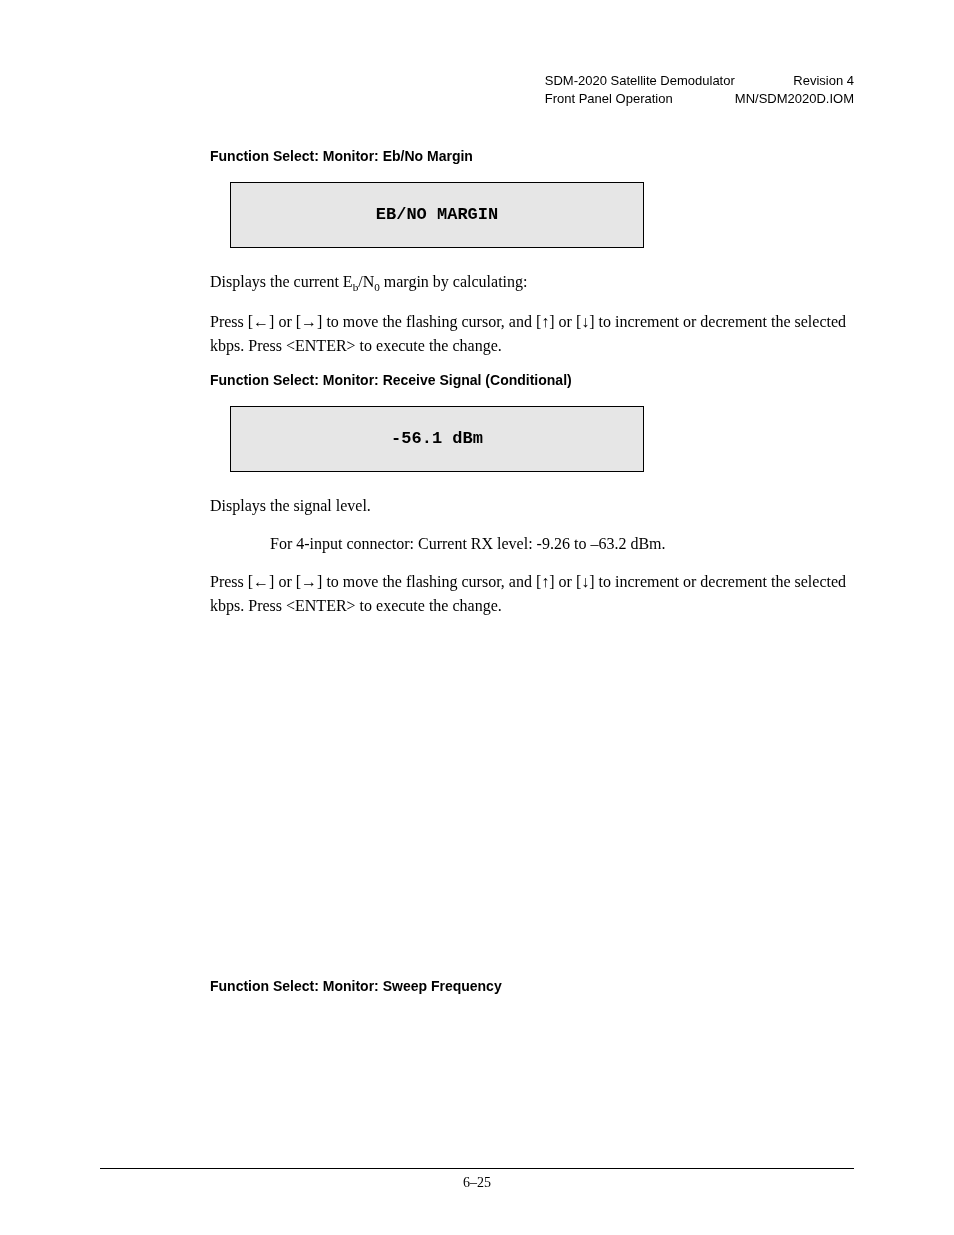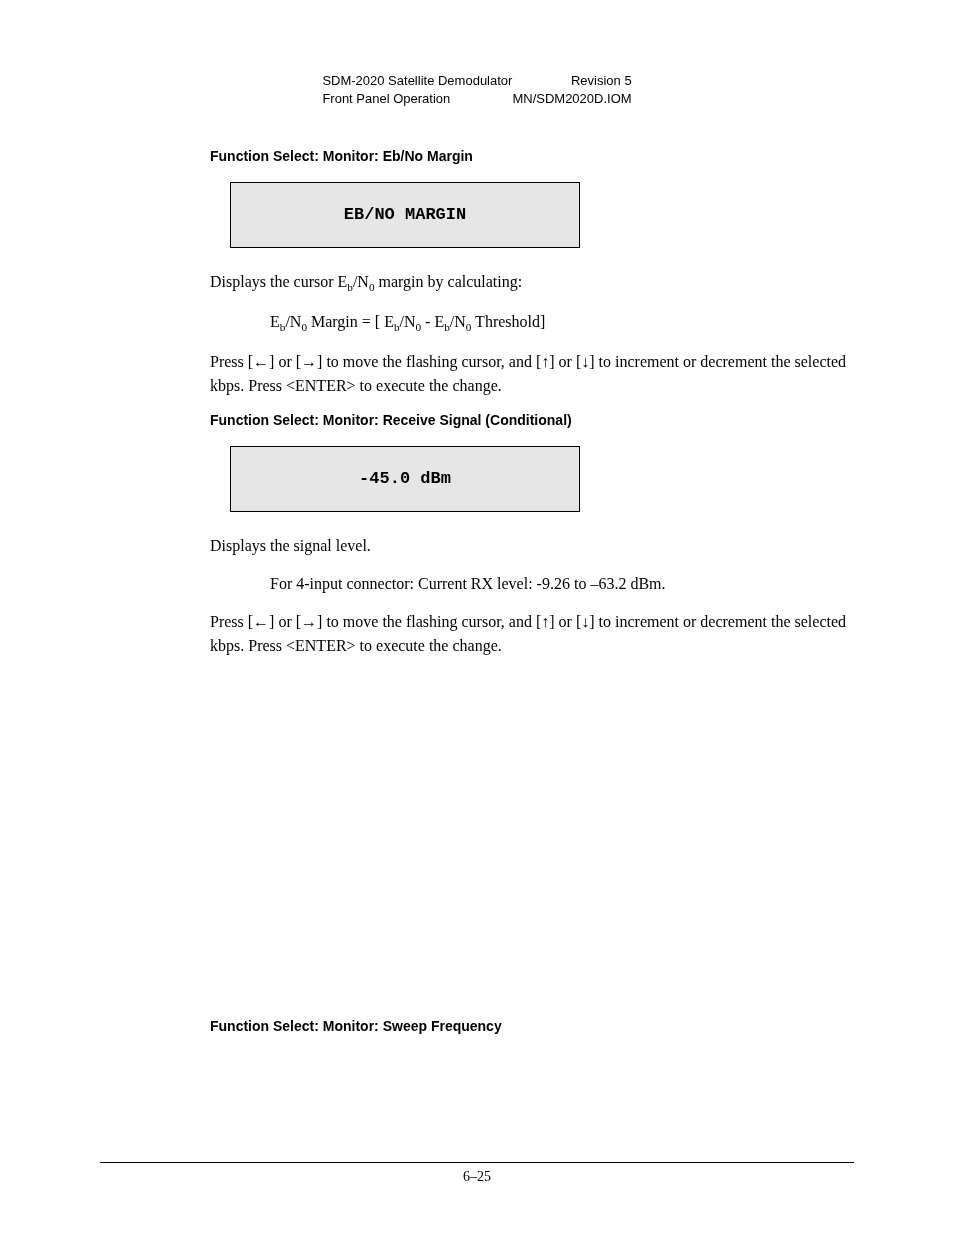--- a/index.html
+++ b/index.html
@@ -11,21 +11,21 @@
       font-family: 'Times New Roman', Times, serif;
       font-size: 16px;
       background: #fff;
       width: 954px;
       height: 1235px;
       padding: 72px 100px 40px 100px;
       position: relative;
     }
     .header {
       display: flex;
-      justify-content: center;
+      justify-content: flex-end;
       font-size: 13px;
       font-family: Arial, Helvetica, sans-serif;
       margin-bottom: 40px;
     }
     .header-left, .header-right {
       line-height: 1.4;
     }
     .header-right {
       text-align: right;
     }
@@ -34,21 +34,21 @@
     }
     .section-heading {
       font-family: Arial, Helvetica, sans-serif;
       font-weight: bold;
       font-size: 14px;
       margin-bottom: 18px;
     }
     .display-box {
       border: 1.5px solid #000;
       background: #e6e6e6;
-      width: 350px;
+      width: 414px;
       margin-left: 20px;
       margin-bottom: 22px;
       padding: 20px 10px;
       text-align: center;
       font-family: 'Courier New', Courier, monospace;
       font-weight: bold;
       font-size: 17px;
       line-height: 1.4;
     }
     .para {
@@ -68,67 +68,64 @@
       font-size: 0.7em;
       vertical-align: sub;
     }
     .section-gap {
     }
     .large-gap {
       margin-top: 360px;
     }
     .footer {
       position: absolute;
-      bottom: 50px;
+      bottom: 44px;
       left: 100px;
       right: 100px;
       text-align: center;
       font-size: 14px;
       border-top: 1px solid #000;
       padding-top: 6px;
     }
   </style>
 </head>
 <body>
 
 <div class="header">
   <div class="header-left">
     <div>SDM-2020 Satellite Demodulator</div>
     <div>Front Panel Operation</div>
   </div>
   <div class="header-right">
-    <div>Revision 5</div>
+    <div>Revision 4</div>
     <div>MN/SDM2020D.IOM</div>
   </div>
 </div>
 
 <div class="content">
 
   <div class="section-heading">Function Select: Monitor: Eb/No Margin</div>
 
   <div class="display-box">
     <div>EB/NO MARGIN</div>
   </div>
 
   <div class="para">
-    <span>Displays the cursor  E</span><span class="sub">b</span><span>/N</span><span class="sub">0</span><span> margin by calculating:</span>
+    <span>Displays the current  E</span><span class="sub">b</span><span>/N</span><span class="sub">0</span><span> margin by calculating:</span>
   </div>
 
-  <div class="para indent">
-    <span>E</span><span class="sub">b</span><span>/N</span><span class="sub">0</span><span> Margin = [ E</span><span class="sub">b</span><span>/N</span><span class="sub">0</span><span> -  E</span><span class="sub">b</span><span>/N</span><span class="sub">0</span><span> Threshold]</span>
-  </div>
 
   <div class="para">
     <span>Press [</span><span class="arrow">←</span><span>] or [</span><span class="arrow">→</span><span>] to move the flashing cursor, and [</span><span class="arrow">↑</span><span>] or [</span><span class="arrow">↓</span><span>] to increment or decrement the selected kbps. Press &lt;ENTER&gt; to execute the change.</span>
   </div>
 
   <div class="section-heading section-gap">Function Select: Monitor: Receive Signal (Conditional)</div>
 
   <div class="display-box">
-    <div>-45.0 dBm</div>
+    <div>-56.1 dBm</div>
   </div>
 
   <div class="para">Displays the signal level.</div>
 
 
   <div class="para indent2">For 4-input connector: Current RX level: -9.26 to –63.2 dBm.</div>
 
   <div class="para">
     <span>Press [</span><span class="arrow">←</span><span>] or [</span><span class="arrow">→</span><span>] to move the flashing cursor, and [</span><span class="arrow">↑</span><span>] or [</span><span class="arrow">↓</span><span>] to increment or decrement the selected kbps. Press &lt;ENTER&gt; to execute the change.</span>
   </div>

